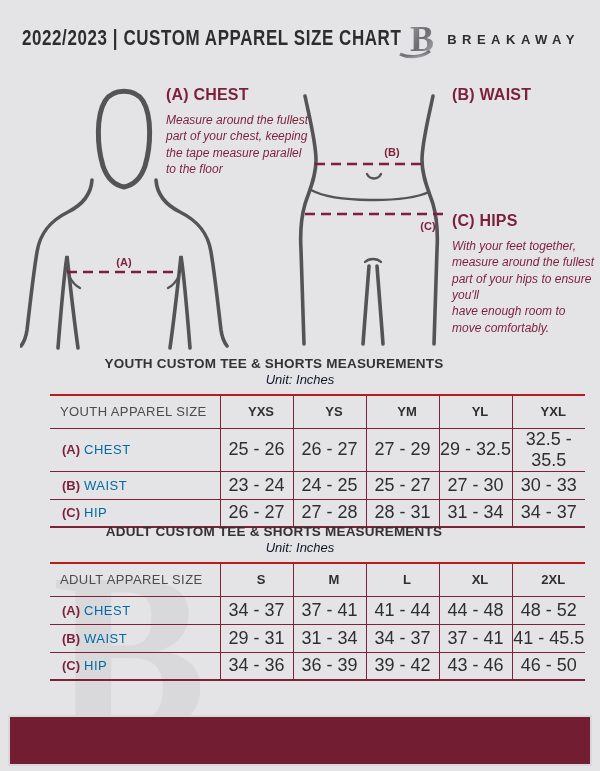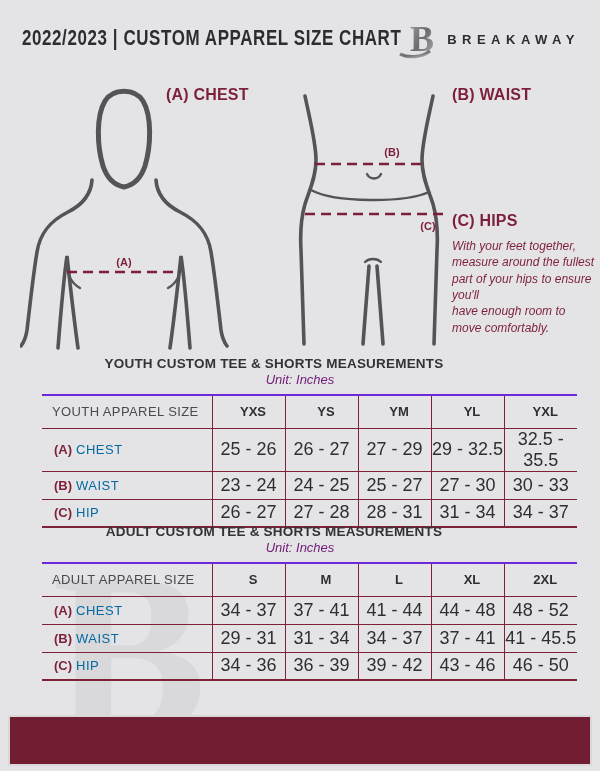--- a/index.html
+++ b/index.html
@@ -30,28 +30,28 @@
   .note h3 { margin:0 0 8px 0; font-size:16px; font-weight:800; color:#7d1f3a; letter-spacing:0.2px; }
   .note p { margin:0; font-style:italic; font-size:12px; line-height:1.36; color:#7d1f3a; white-space:pre-line; }
   .note-chest { left:166px; top:86px;  width:145px; }
   .note-waist { left:452px; top:86px;  width:140px; }
   .note-hips  { left:452px; top:212px; width:143px; }
 
   
   .tbl-title { position:absolute; left:0; width:548px; text-align:center; z-index:1;
                font-size:13.5px; font-weight:700; color:#333336; letter-spacing:0.2px; }
   .tbl-unit  { position:absolute; left:0; width:600px; text-align:center; z-index:1;
-               font-size:13px; font-style:italic; color:#701a75; font-weight:500; }
+               font-size:13px; font-style:italic; color:#0f172a; font-weight:500; }
   .yt-title { top:356px; } .yt-unit { top:372px; }
   .ad-title { top:524px; } .ad-unit { top:540px; }
 
   table.size-table {
-    position:absolute; left:42px; width:535px; z-index:1;
+    position:absolute; left:50px; width:535px; z-index:1;
     border-collapse:collapse; table-layout:fixed; background:transparent;
-    border-top:2px solid #6d28d9; border-bottom:2px solid #7e2239;
+    border-top:2px solid #b91c1c; border-bottom:2px solid #7e2239;
   }
   .yt-table { top:394px; } .ad-table { top:562px; }
   .size-table td { padding:0; }
   .size-table td:not(:first-child) { border-left:1.5px solid #7e2239; }
   .size-table thead td { border-bottom:1.5px solid #7e2239;padding-left:9px; }
   .size-table tbody tr:not(:last-child) td { border-bottom:1.5px solid #7e2239; }
   .size-table thead tr { height:33px; }
   .size-table tbody tr { height:28px; }
   .col-head { text-align:center; font-size:13px; font-weight:700; color:#2f2f31; }
   .size-col-head { text-align:left; padding-left:10px !important; font-size:13px;
@@ -117,20 +117,21 @@
     <path class="thin-line" d="M26 102 C50 115 120 115 144 104"></path>
     <path class="dash" d="M20 126 H158"></path>
     <text class="marker-text" x="143" y="142" text-anchor="middle">(C)</text>
     <path class="thin-line" d="M80 174 C84 170 92 170 96 174"></path>
     <path class="body-line" d="M84 178 C82 202 80 230 78 256"></path>
     <path class="body-line" d="M92 178 C94 202 96 230 98 256"></path>
   </svg>
 
   <div class="note note-chest">
     <h3>(A) CHEST</h3>
+    <p>Measure around the fullest part of your chest, keeping the tape measure parallel to the floor</p>
   </div>
   <div class="note note-waist">
     <h3>(B) WAIST</h3>
   </div>
   <div class="note note-hips">
     <h3>(C) HIPS</h3>
     <p>With your feet together, measure around the fullest part of your hips to ensure you'll
 have enough room to move comfortably.</p>
   </div>
 

